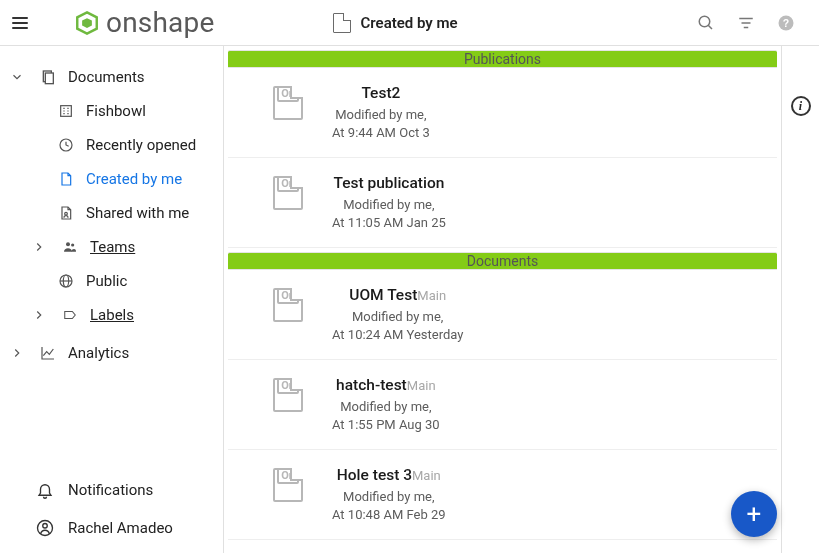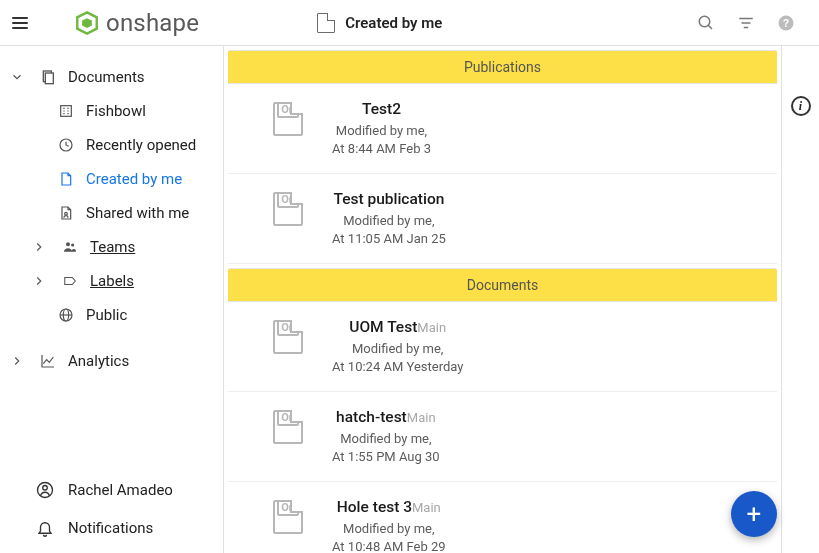--- a/index.html
+++ b/index.html
@@ -9,21 +9,21 @@
     color: #222;
   }
   
   .header {
     height: 46px; border-bottom: 1px solid #e0e0e0; display: flex; align-items: center;
     padding: 0 10px; gap: 8px;
   }
   .hamburger { width: 20px; display: flex; flex-direction: column; gap: 3px; cursor: pointer; padding: 6px 2px;}
   .hamburger span { height: 2px; background: #333; border-radius: 1px; }
   .logo-wrap { display: flex; align-items: center; gap: 6px; margin-left: 36px; }
-  .logo-text { font-size: 24px; color: #595959; letter-spacing: 0.2px; }
+  .logo-text { font-size: 28px; color: #595959; letter-spacing: 0.2px; }
   .header-mid { margin-left: 110px; display:flex; align-items:center; gap:10px; }
   .doc-outline {
     width: 18px; height: 20px; border: 1.5px solid #6a6a6a; border-radius: 1px; position: relative;
   }
   .doc-outline::after {
     content:""; position:absolute; top:-1px; right:-1px; width:7px; height:7px;
     background:#fff; border-left:1.5px solid #6a6a6a; border-bottom:1.5px solid #6a6a6a;
   }
   .header-title { font-size: 15px; font-weight: 600; color: #222; }
   .header-right { margin-left:auto; display:flex; align-items:center; gap:22px; padding-right:14px;}
@@ -52,21 +52,21 @@
     border-top: none; padding-bottom:6px; background:#fff;
   }
   .sb-row {
     display:flex; align-items:center; gap:14px; padding:10px 10px 10px 36px; font-size:15px; color:#222; cursor:pointer;
   }
 
   
   .main { flex:1; display:flex; }
   .list { flex:1; overflow:auto; }
   .section-hdr {
-    background:#fde047; padding:8px 10px; font-size:14px; color:#555; border-top:1px solid #e4e4e4;
+    background:#84cc16; padding:0 10px; font-size:14px; color:#555; border-top:1px solid #e4e4e4;
     border-bottom:1px solid #e4e4e4; margin:4px 4px 0 4px; border-radius:2px 2px 0 0;
   }
   .item-row {
     display:flex; align-items:flex-start; gap:24px; padding:16px 10px 16px 40px;
     border-bottom:1px solid #eee; margin:0 4px;
   }
   .item-thumb { width:40px; display:flex; justify-content:center; padding-top:2px;}
   .on-doc {
     width:30px; height:34px; border:2px solid #b7b7b7; border-radius:2px; position:relative;
     display:flex; align-items:flex-end; justify-content:center;
@@ -211,101 +211,101 @@
           <svg width="18" height="16" viewBox="0 0 24 24" fill="#555">
               <circle cx="9" cy="8" r="3"></circle>
               <circle cx="16" cy="9" r="2.4"></circle>
               <path d="M3 19c0-3 2.6-5 6-5s6 2 6 5z"></path>
               <path d="M14 19c0-2.4 1.8-4 4-4s3 1.6 3 4z"></path>
             </svg>
         </span>
         <span>Teams</span>
       </div>
 
+      <div class="tree-row level2">
+        <span class="ticon">
+          <svg width="16" height="16" viewBox="0 0 24 24" fill="none" stroke="#555" stroke-width="1.8">
+              <circle cx="12" cy="12" r="9"></circle>
+              <ellipse cx="12" cy="12" rx="4" ry="9"></ellipse>
+              <line x1="3" y1="12" x2="21" y2="12"></line>
+            </svg>
+        </span>
+        <span>Public</span>
+      </div>
+
       <div class="tree-row level2b">
         <span class="chev">
           <svg width="14" height="14" viewBox="0 0 24 24" fill="none" stroke="#555" stroke-width="2">
               <polyline points="9 6 15 12 9 18"></polyline>
             </svg>
         </span>
         <span class="ticon">
           <svg width="18" height="14" viewBox="0 0 24 24" fill="none" stroke="#555" stroke-width="1.8">
               <path d="M3 6h13l5 6-5 6H3z"></path>
             </svg>
         </span>
         <span>Labels</span>
       </div>
 
-      <div class="tree-row level2">
-        <span class="ticon">
-          <svg width="16" height="16" viewBox="0 0 24 24" fill="none" stroke="#555" stroke-width="1.8">
-              <circle cx="12" cy="12" r="9"></circle>
-              <ellipse cx="12" cy="12" rx="4" ry="9"></ellipse>
-              <line x1="3" y1="12" x2="21" y2="12"></line>
-            </svg>
-        </span>
-        <span>Public</span>
-      </div>
-
-
-      <div class="tree-row level1" style="margin-top:12px">
+
+      <div class="tree-row level1" style="margin-top:4px">
         <span class="chev">
           <svg width="14" height="14" viewBox="0 0 24 24" fill="none" stroke="#555" stroke-width="2">
               <polyline points="9 6 15 12 9 18"></polyline>
             </svg>
         </span>
         <span class="ticon">
           <svg width="16" height="16" viewBox="0 0 24 24" fill="none" stroke="#555" stroke-width="1.8">
               <polyline points="3 3 3 21 21 21"></polyline>
               <polyline points="5 16 10 10 14 14 20 6"></polyline>
             </svg>
         </span>
         <span>Analytics</span>
       </div>
     </div>
 
     <div class="sidebar-bottom">
+      <div class="sb-row">
+        <span>
+          <svg width="18" height="18" viewBox="0 0 24 24" fill="none" stroke="#333" stroke-width="1.8">
+              <path d="M6 16V11a6 6 0 1 1 12 0v5l2 3H4z"></path>
+              <path d="M10 21a2 2 0 0 0 4 0"></path>
+            </svg>
+        </span>
+        <span>Notifications</span>
+      </div>
       <div class="sb-row">
         <span>
           <svg width="18" height="18" viewBox="0 0 24 24" fill="none" stroke="#333" stroke-width="1.8">
               <circle cx="12" cy="12" r="10"></circle>
               <circle cx="12" cy="9" r="3"></circle>
               <path d="M6 20c1-3 4-5 6-5s5 2 6 5"></path>
             </svg>
         </span>
         <span>Rachel Amadeo</span>
       </div>
-      <div class="sb-row">
-        <span>
-          <svg width="18" height="18" viewBox="0 0 24 24" fill="none" stroke="#333" stroke-width="1.8">
-              <path d="M6 16V11a6 6 0 1 1 12 0v5l2 3H4z"></path>
-              <path d="M10 21a2 2 0 0 0 4 0"></path>
-            </svg>
-        </span>
-        <span>Notifications</span>
-      </div>
     </div>
   </div>
 
   <div class="main">
     <div class="list">
 
       <div class="section-hdr">Publications</div>
 
       <div class="item-row">
         <div class="item-thumb">
             <div class="on-doc">
               <span>On</span>
             </div>
           </div>
         <div class="item-text">
           <div class="title"><span>Test2</span></div>
           <div class="meta">
             <span>Modified by me,</span><br>
-            <span>At 8:44 AM Feb 3</span>
+            <span>At 9:44 AM Oct 3</span>
           </div>
         </div>
       </div>
 
       <div class="item-row">
         <div class="item-thumb">
             <div class="on-doc">
               <span>On</span>
             </div>
           </div>

